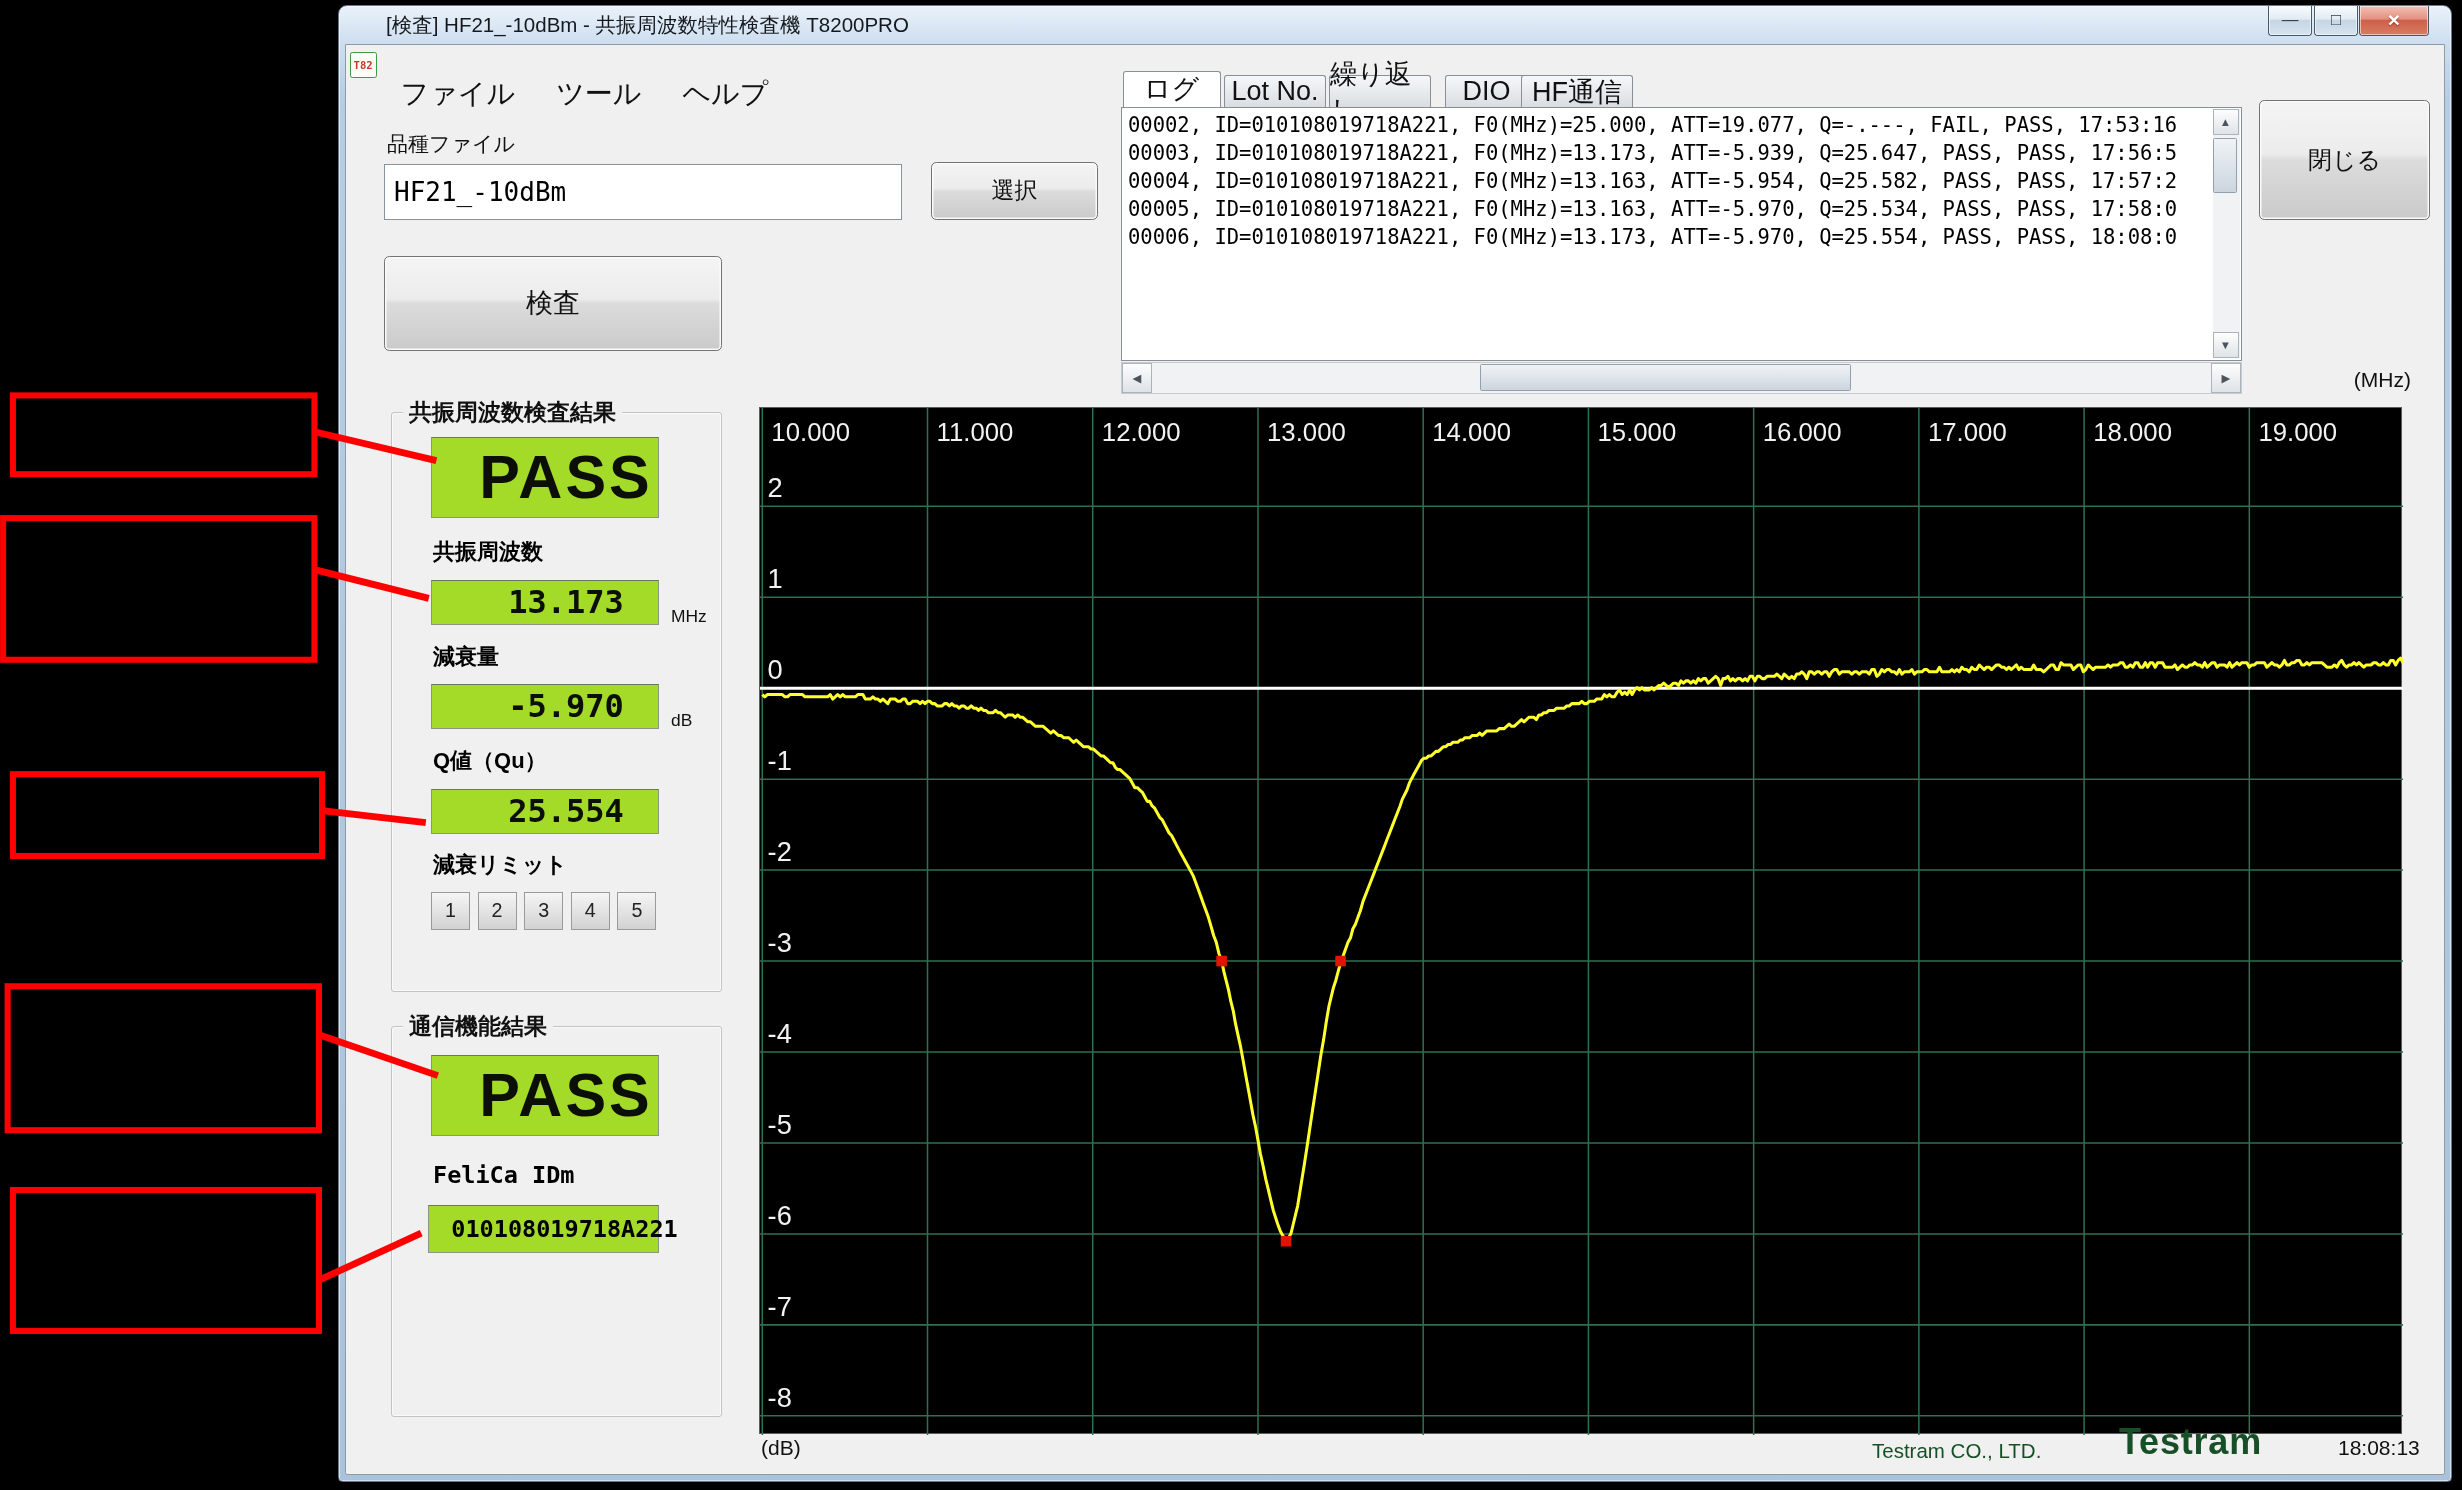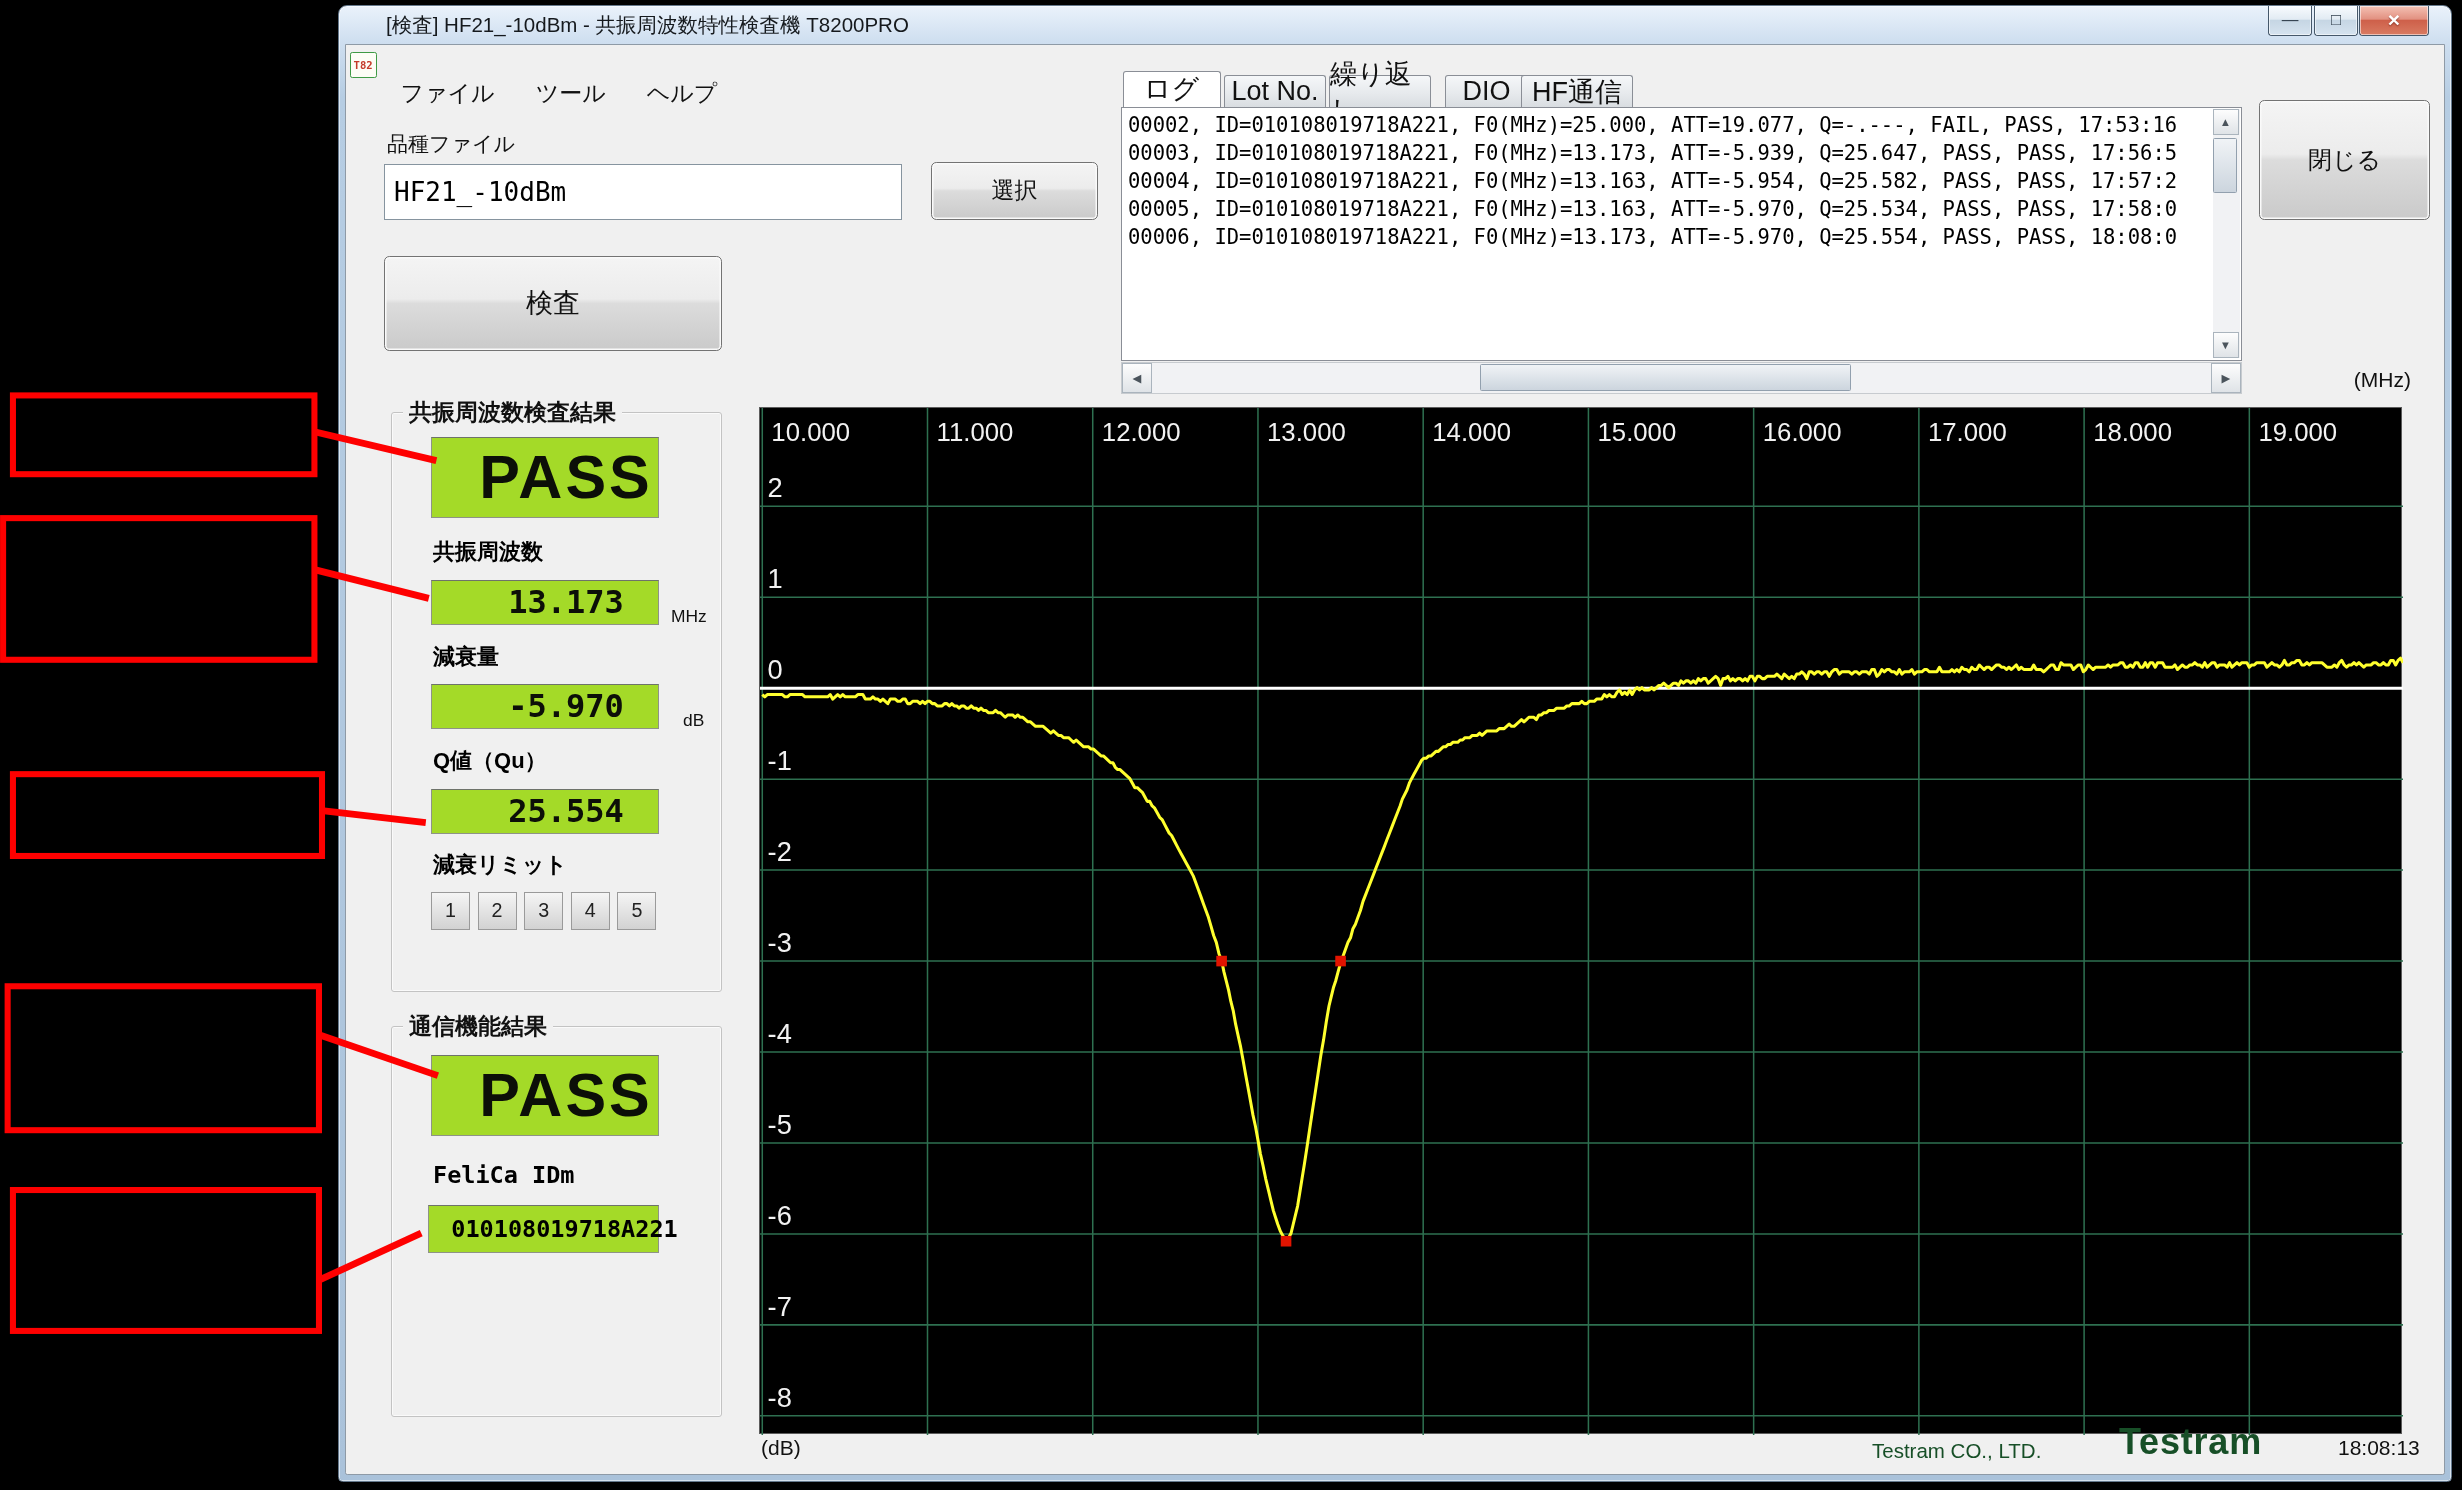--- a/index.html
+++ b/index.html
@@ -45,21 +45,21 @@
     right:22px; width:70px; color:#fff; font-size:21px; font-weight:bold;
     background:linear-gradient(180deg,#f4c1b4 0%,#e29181 45%,#ce604a 50%,#d97b62 100%);
     text-shadow:0 0.8px 1.5px rgba(90,10,0,.6);
   }
   .client{
     position:absolute; left:6px; top:38px; right:6px; bottom:6px;
     background:#f0f0f0; border:0.8px solid #8e9aa6; border-radius:0 0 2.3px 2.3px;
   }
   
   .menu-row{ position:absolute; left:9px; top:67px; width:1894px; height:41px; display:flex; padding-left:32px; }
-  .menu-item{ padding:0 20.5px; line-height:41px; font-size:23px; color:#111; }
+  .menu-item{ padding:0 20.5px; line-height:41px; font-size:28px; color:#111; }
   
   .label{ position:absolute; font-size:21px; color:#111; white-space:nowrap; }
   .blabel{ position:absolute; font-weight:bold; font-size:22px; color:#000; white-space:nowrap; }
   .textbox{
     position:absolute; background:#fff; border:0.8px solid #86949f;
     font:26px "DejaVu Sans Mono",monospace; padding-left:9px;
     display:flex; align-items:center; color:#000;
   }
   .btn{
     position:absolute;
@@ -172,21 +172,21 @@
   <div class="groupbox" style="left:52px; top:406px; width:331px; height:580px;"></div>
   <div class="grouplabel" style="left:64px; top:391px;">共振周波数検査結果</div>
   <div class="gfield pass" style="left:92px; top:431px; width:228px; height:81px;">PASS</div>
 
   <div class="blabel" style="left:94px; top:531px;">共振周波数</div>
   <div class="gfield" style="left:92px; top:574px; width:228px; height:45px;">13.173</div>
   <div class="unit" style="left:332px; top:600px;">MHz</div>
 
   <div class="blabel" style="left:94px; top:636px;">減衰量</div>
   <div class="gfield" style="left:92px; top:678px; width:228px; height:45px;">-5.970</div>
-  <div class="unit" style="left:344px; top:704px;">dB</div>
+  <div class="unit" style="left:332px; top:704px;">dB</div>
 
   <div class="blabel" style="left:94px; top:740px;">Q値（Qu）</div>
   <div class="gfield" style="left:92px; top:783px; width:228px; height:45px;">25.554</div>
 
   <div class="blabel" style="left:94px; top:844px;">減衰リミット</div>
   <div class="limit-row" style="left:92px; top:886px;" id="limit-row">
       <div class="limit-btn">1</div>
       <div class="limit-btn">2</div>
       <div class="limit-btn">3</div>
       <div class="limit-btn">4</div>

